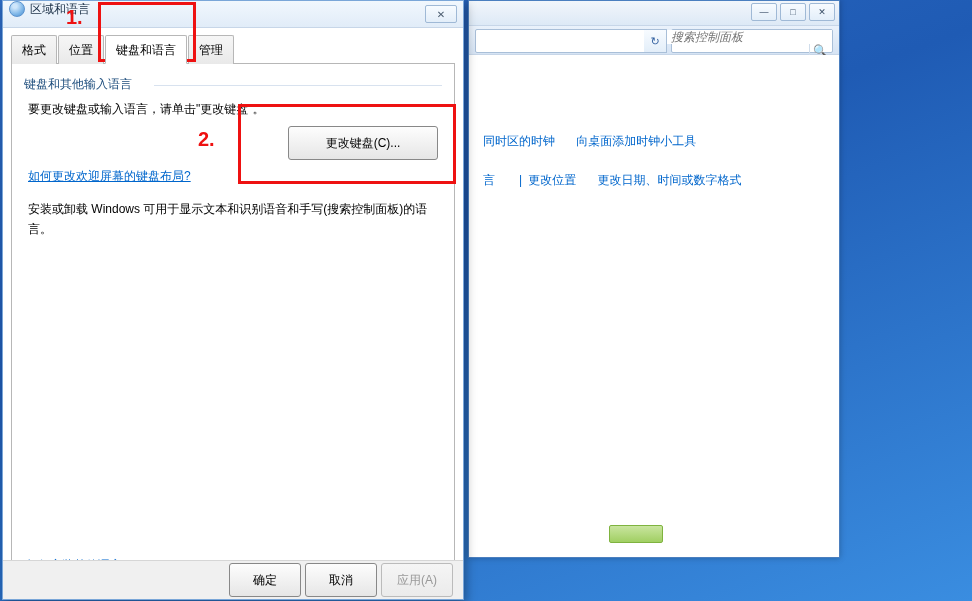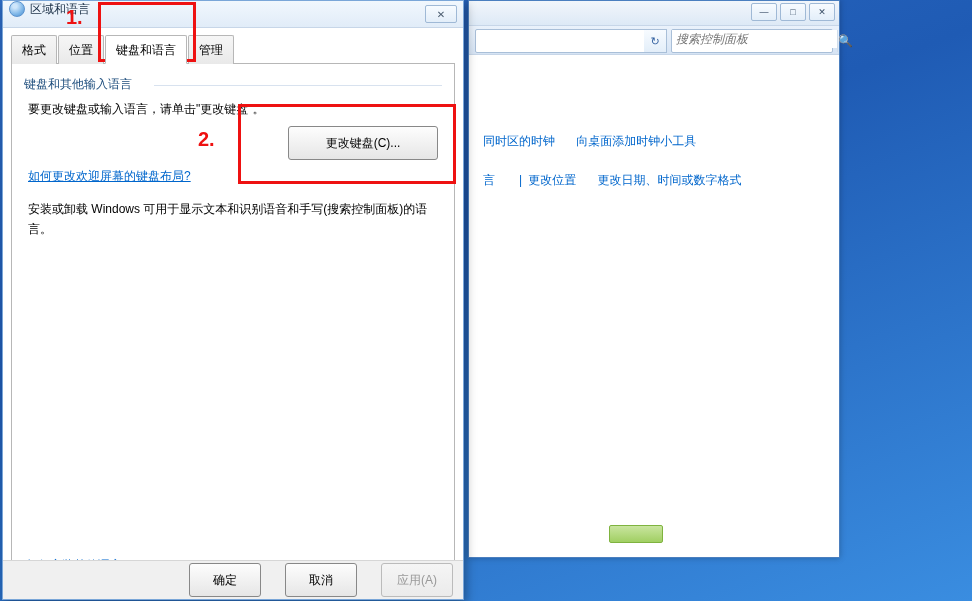--- a/index.html
+++ b/index.html
@@ -63,21 +63,21 @@
     background: linear-gradient(#f7fbff,#e3eef9);
     display: flex; align-items: center; justify-content: center;
     font-size: 11px; color: #2f5e9e;
   }
   .search-box {
     position: absolute; right: 6px; top: 3px;
     width: 160px; height: 22px;
     border: 1px solid #a9bfd8;
     background: #fff;
     border-radius: 2px;
-    display: flex; align-items: flex-start;
+    display: flex; align-items: flex-end; flex-direction: column;
   }
   .search-box input {
     flex: 1; border: none; height: 18px;
     font-size: 12px; font-style: italic; color: #888;
     padding: 0 4px; outline: none;
   }
   .search-box .mag {
     width: 22px; text-align: center; color: #3f70b1;
     border-left: 1px solid #d0ddeb;
     height: 100%; display:flex; align-items:center; justify-content:center;
@@ -214,21 +214,21 @@
   .bottom-link {
     position: absolute; left: 14px; bottom: 12px;
   }
 
   .dlg-footer {
     position: absolute; left: 0; right: 0; bottom: 0;
     height: 38px;
     background: #f0f0f0;
     border-top: 1px solid #d6d6d6;
     display: flex; align-items: center; justify-content: flex-end;
-    padding-right: 10px; gap: 24px;
+    padding-right: 10px; gap: 4px;
   }
   .dlg-footer .win-button { min-width: 72px; height: 24px; }
   .dlg-footer .win-button.disabled {
     color: #999; border-color: #bbb; background: linear-gradient(#f5f5f5,#ebebeb);
     cursor: default;
   }
 
   
   .anno1-box {
     position: absolute;

